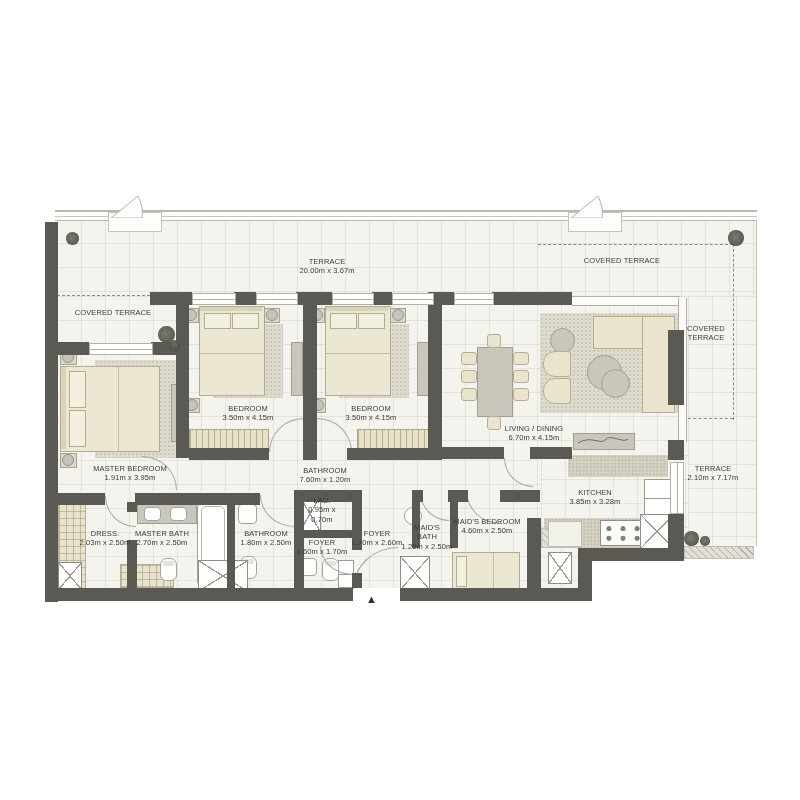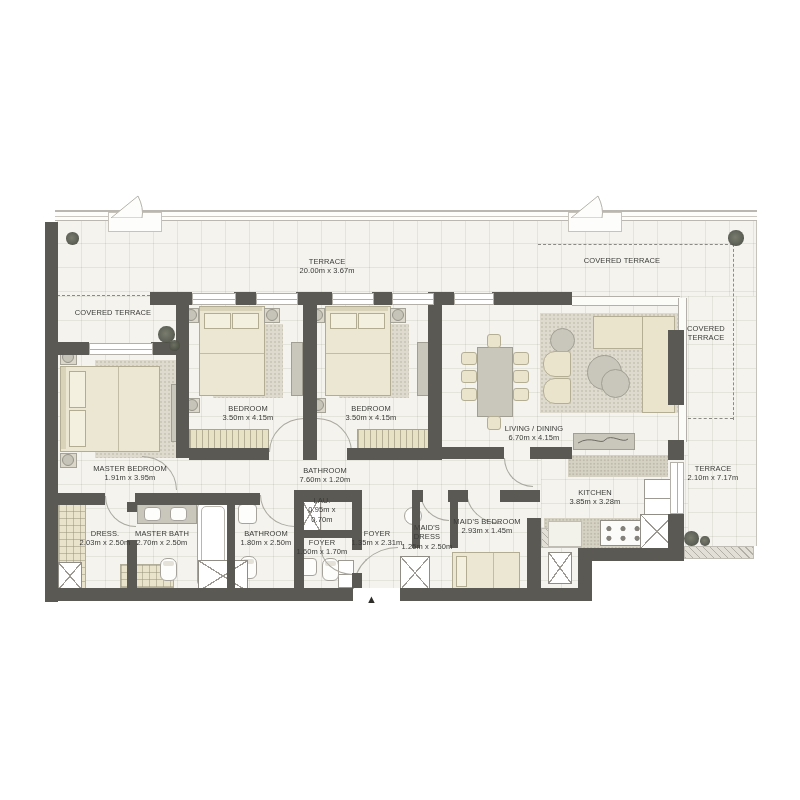--- a/index.html
+++ b/index.html
@@ -331,29 +331,29 @@
   <div class="lbl" style="left:266px;top:538px">
       <span>BATHROOM</span>
       <span>1.80m x 2.50m</span>
     </div>
   <div class="lbl" style="left:322px;top:547px">
       <span>FOYER</span>
       <span>1.60m x 1.70m</span>
     </div>
   <div class="lbl" style="left:377px;top:538px">
       <span>FOYER</span>
-      <span>1.35m x 2.31m</span>
+      <span>1.70m x 2.60m</span>
     </div>
   <div class="lbl" style="left:427px;top:537px">
-      <span class="nmw">MAID'S DRESS</span>
+      <span class="nmw">MAID'S BATH</span>
       <span>1.25m x 2.50m</span>
     </div>
   <div class="lbl" style="left:487px;top:526px">
       <span>MAID'S BEDROOM</span>
-      <span>2.93m x 1.45m</span>
+      <span>4.60m x 2.50m</span>
     </div>
   <div class="lbl" style="left:595px;top:497px">
       <span>KITCHEN</span>
       <span>3.85m x 3.28m</span>
     </div>
   <div class="lbl" style="left:713px;top:473px">
       <span>TERRACE</span>
       <span>2.10m x 7.17m</span>
     </div>
 

